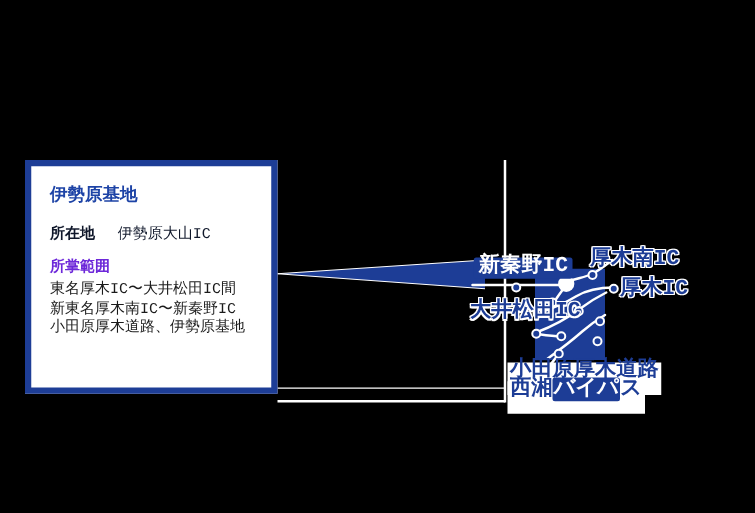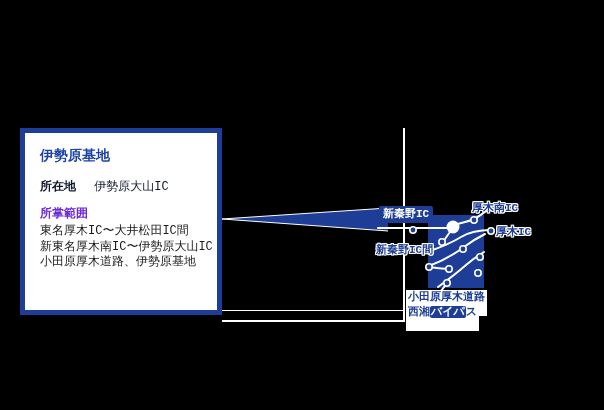--- a/index.html
+++ b/index.html
@@ -20,21 +20,21 @@
   }
   .info-title{
     margin:14px 0 0 15px;font-size:14px;font-weight:bold;color:var(--title-blue);
   }
   .info-row{margin:13px 0 0 15px;font-size:12px;color:#0f172a;}
   .info-row .lbl{font-weight:bold;}
   .info-row .val{margin-left:11px;font-weight:normal;}
   .info-scope-label{margin:10px 0 2px 15px;font-size:12px;font-weight:bold;color:#6d28d9;}
   .scope-line{margin:0 0 0 15px;font-size:12px;line-height:15.5px;color:#1a1a1a;white-space:nowrap;}
   
-  .maplabel{position:absolute;font-size:11px;font-weight:bold;white-space:nowrap;line-height:14px;}
+  .maplabel{position:absolute;font-size:17px;font-weight:bold;white-space:nowrap;line-height:14px;}
   .label-chip{
     background:var(--accent-blue);color:#ffffff;padding:1px 4px 2px 4px;border-radius:2px;
   }
   .label-halo{
     color:var(--accent-blue);
     text-shadow:1px 0 #fff,-1px 0 #fff,0 1px #fff,0 -1px #fff,
                 1px 1px #fff,-1px -1px #fff,1px -1px #fff,-1px 1px #fff;
   }
   .label-box{background:#ffffff;color:var(--accent-blue);padding:0 2px 12px 2px;}
   .seisho-mid{background:var(--accent-blue);color:#ffffff;padding:0 1px;border-radius:2px;}
@@ -86,31 +86,31 @@
   </svg>
 
   <div class="info-box">
     <div class="info-title">伊勢原基地</div>
     <div class="info-row">
       <span class="lbl">所在地</span>
       <span class="val">伊勢原大山IC</span>
     </div>
     <div class="info-scope-label">所掌範囲</div>
     <div class="scope-line">東名厚木IC〜大井松田IC間</div>
-    <div class="scope-line">新東名厚木南IC〜伊勢原大山IC</div>
+    <div class="scope-line">新東名厚木南IC〜新秦野IC</div>
     <div class="scope-line">小田原厚木道路、伊勢原基地</div>
   </div>
 
   <div class="maplabel label-chip" style="left:379px;top:206px;">新秦野IC</div>
 
   <div class="maplabel label-halo" style="left:472px;top:201px;">厚木南IC</div>
 
   <div class="maplabel label-halo" style="left:496px;top:225px;">厚木IC</div>
 
-  <div class="maplabel label-halo" style="left:376px;top:243px;">新秦野IC間</div>
+  <div class="maplabel label-halo" style="left:376px;top:243px;">大井松田IC</div>
 
   <div class="maplabel label-box" style="left:406px;top:290px;">小田原厚木道路</div>
 
   <div class="maplabel label-box" style="left:406px;top:305px;">
     <span>西湘</span><span class="seisho-mid">バイパ</span><span>ス</span>
   </div>
 
 </div>
 
 </body></html>

